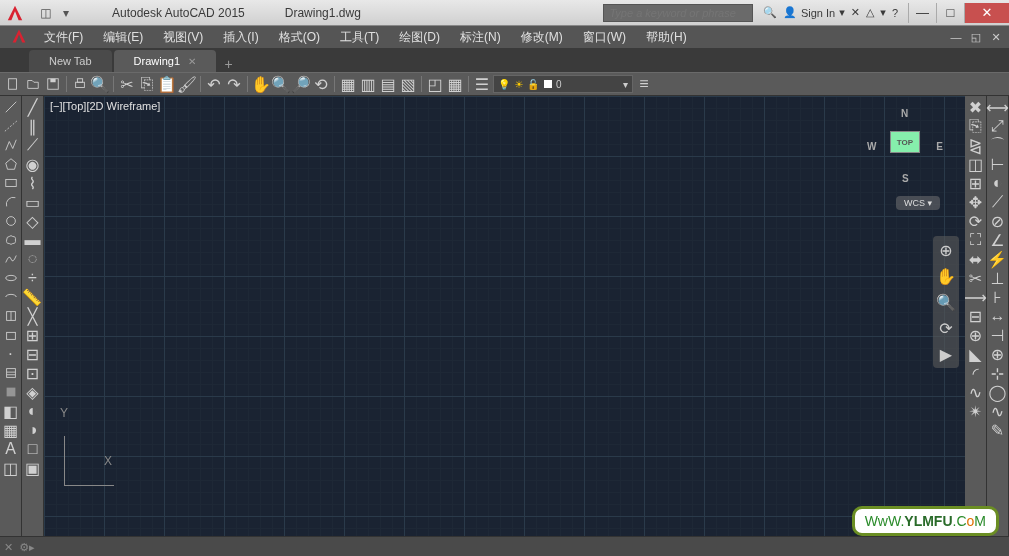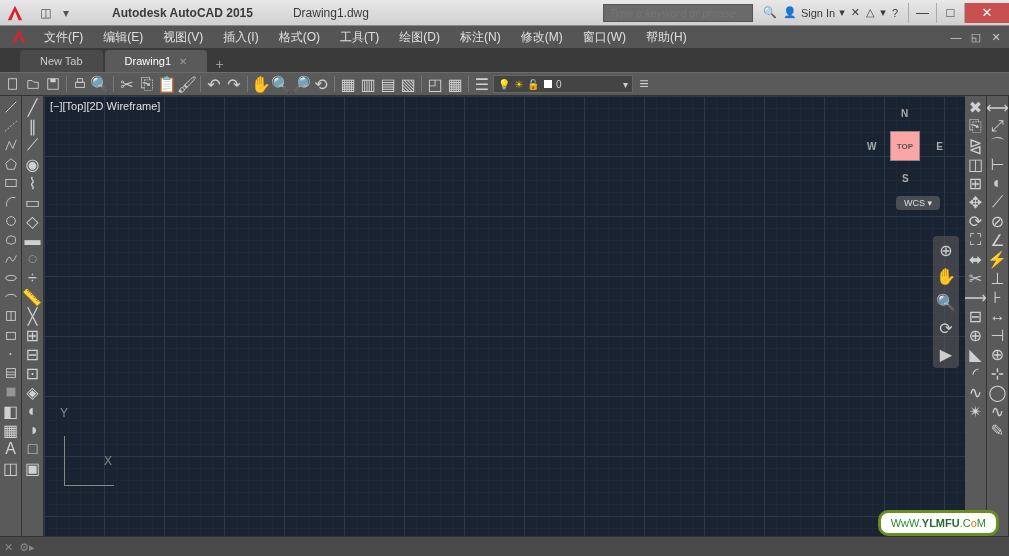--- a/index.html
+++ b/index.html
@@ -4,39 +4,39 @@
 <style>
 * { margin: 0; padding: 0; box-sizing: border-box; font-family: "Segoe UI", Arial, sans-serif; }
 body { width: 1009px; height: 556px; background: #464646; overflow: hidden; position: relative; }
 
 
 .titlebar { height: 26px; background: linear-gradient(#e8e8e8,#d0d0d0); display: flex; align-items: center; font-size: 12px; border-bottom: 1px solid #888; }
 .app-logo { width: 30px; height: 26px; display: flex; align-items: center; justify-content: center; }
 .app-logo svg { width: 18px; height: 18px; }
 .qat { display: flex; gap: 4px; padding: 0 8px; }
 .qat-btn { width: 16px; height: 16px; display: flex; align-items: center; justify-content: center; color: #555; cursor: pointer; }
-.title-text { flex: 0 0 auto; padding: 0 30px; font-weight: bold; color: #3a3a3a; }
+.title-text { flex: 0 0 auto; padding: 0 30px; font-weight: normal; color: #3a3a3a; }
 .doc-text { padding-left: 10px; color: #3a3a3a; }
 .title-spacer { flex: 1; }
 .search-box { width: 150px; height: 18px; background: #6a6a6a; border: 1px solid #555; color: #bbb; font-style: italic; font-size: 11px; padding: 0 5px; }
 .title-icons { display: flex; gap: 6px; padding: 0 10px; align-items: center; color: #3a3a3a; font-size: 11px; }
 .sign-in { display: flex; align-items: center; gap: 4px; }
 .win-btns { display: flex; }
 .win-btn { width: 28px; height: 20px; display: flex; align-items: center; justify-content: center; color: #333; font-size: 13px; border-left: 1px solid #aaa; }
 .win-btn.close { background: #c8504f; color: #fff; width: 45px; }
 
 
 .menubar { height: 22px; background: #555; display: flex; align-items: center; font-size: 12px; color: #e0e0e0; padding: 0 4px; }
 .menubar .app-a { width: 30px; text-align: center; }
 .menu-item { padding: 0 10px; cursor: pointer; text-align: right; }
 .mdi-btns { margin-left: auto; display: flex; gap: 2px; }
 .mdi-btn { width: 18px; height: 16px; color: #ccc; font-size: 11px; display: flex; align-items: center; justify-content: center; }
 
 
-.tabbar { height: 24px; background: #3a3a3a; display: flex; align-items: flex-end; padding-left: 20px; gap: 2px; }
+.tabbar { height: 24px; background: #3a3a3a; display: flex; align-items: flex-end; padding-left: 29px; gap: 2px; }
 .tab { height: 22px; padding: 0 20px; background: #4a4a4a; color: #ccc; font-size: 11px; display: flex; align-items: center; border-radius: 4px 4px 0 0; cursor: pointer; gap: 8px; }
 .tab.active { background: #5a5a5a; color: #fff; }
 .tab-close { font-size: 10px; color: #999; }
 .tab-add { width: 20px; text-align: center; color: #999; cursor: pointer; font-size: 14px; }
 
 
 .toolbar { height: 24px; background: #5a5a5a; border-top: 1px solid #6a6a6a; border-bottom: 1px solid #333; display: flex; align-items: center; padding: 0 4px; gap: 2px; }
 .tb-btn { width: 18px; height: 18px; display: flex; align-items: center; justify-content: center; color: #d0d0d0; cursor: pointer; }
 .tb-sep { width: 1px; height: 16px; background: #777; margin: 0 2px; }
 .tb-btn svg { width: 14px; height: 14px; }
@@ -59,40 +59,40 @@
   linear-gradient(#222d3a 1px, transparent 1px),
   linear-gradient(90deg, #222d3a 1px, transparent 1px);
   background-size: 12px 12px; opacity: 0.5; }
 .viewport-label { position: absolute; top: 4px; left: 6px; color: #e0e0e0; font-size: 11px; }
 .ucs-icon { position: absolute; bottom: 50px; left: 20px; color: #888; font-size: 12px; }
 .ucs-icon .y { position: absolute; top: -30px; left: -4px; }
 .ucs-icon .x { position: absolute; top: 18px; left: 40px; }
 .ucs-icon .lines { width: 50px; height: 50px; border-left: 1px solid #888; border-bottom: 1px solid #888; }
 
 .viewcube { position: absolute; top: 10px; right: 20px; width: 80px; height: 80px; }
-.viewcube .cube { position: absolute; top: 25px; left: 25px; width: 30px; height: 30px; background: #fca5a5; border: 1px solid #888; display: flex; align-items: center; justify-content: center; font-size: 8px; color: #555; font-weight: bold; }
+.viewcube .cube { position: absolute; top: 25px; left: 25px; width: 30px; height: 22px; background: #86efac; border: 1px solid #888; display: flex; align-items: center; justify-content: center; font-size: 8px; color: #555; font-weight: bold; }
 .viewcube .dir { position: absolute; color: #aaa; font-size: 10px; font-weight: bold; }
 .viewcube .n { top: 2px; left: 36px; }
 .viewcube .s { bottom: 2px; left: 37px; }
 .viewcube .e { right: 2px; top: 35px; }
 .viewcube .w { left: 2px; top: 35px; }
 .wcs-label { position: absolute; top: 100px; right: 25px; background: rgba(120,120,120,0.5); color: #ddd; font-size: 9px; padding: 2px 8px; border-radius: 4px; }
 
 .navbar { position: absolute; top: 140px; right: 6px; width: 26px; background: rgba(90,90,90,0.6); border-radius: 4px; display: flex; flex-direction: column; align-items: center; padding: 4px 0; gap: 6px; }
 .nav-btn { width: 20px; height: 20px; color: #ccc; display: flex; align-items: center; justify-content: center; }
 
 .right-toolbars { display: flex; }
 
 .cmdline-row { height: 22px; background: #4a4a4a; display: flex; align-items: center; padding: 0 4px; gap: 6px; border-top: 1px solid #333; }
 .cmd-handle { color: #888; font-size: 11px; }
 .cmd-input { flex: 1; background: transparent; border: none; color: #888; font-size: 11px; font-style: italic; }
 
 .watermark { position: absolute; bottom: 20px; right: 10px; background: #fff; border: 3px solid #6b8e23; border-radius: 10px; padding: 4px 10px; display: flex; align-items: center; gap: 8px; }
 .watermark .logo-text { font-size: 20px; font-weight: bold; color: #2a6b2a; }
-.watermark .url { font-size: 11px; color: #2a8b2a; }
+.watermark .url { font-size: 14px; color: #2a8b2a; }
 .watermark .url .o { color: #e07000; }
 </style>
 </head>
 <body>
 
 <div class="titlebar">
   <div class="app-logo">
     <svg viewBox="0 0 20 20">
         <path d="M2 18 L10 2 L18 18 L14 18 L10 8 L6 18 Z" fill="#d92231"></path>
       </svg>

